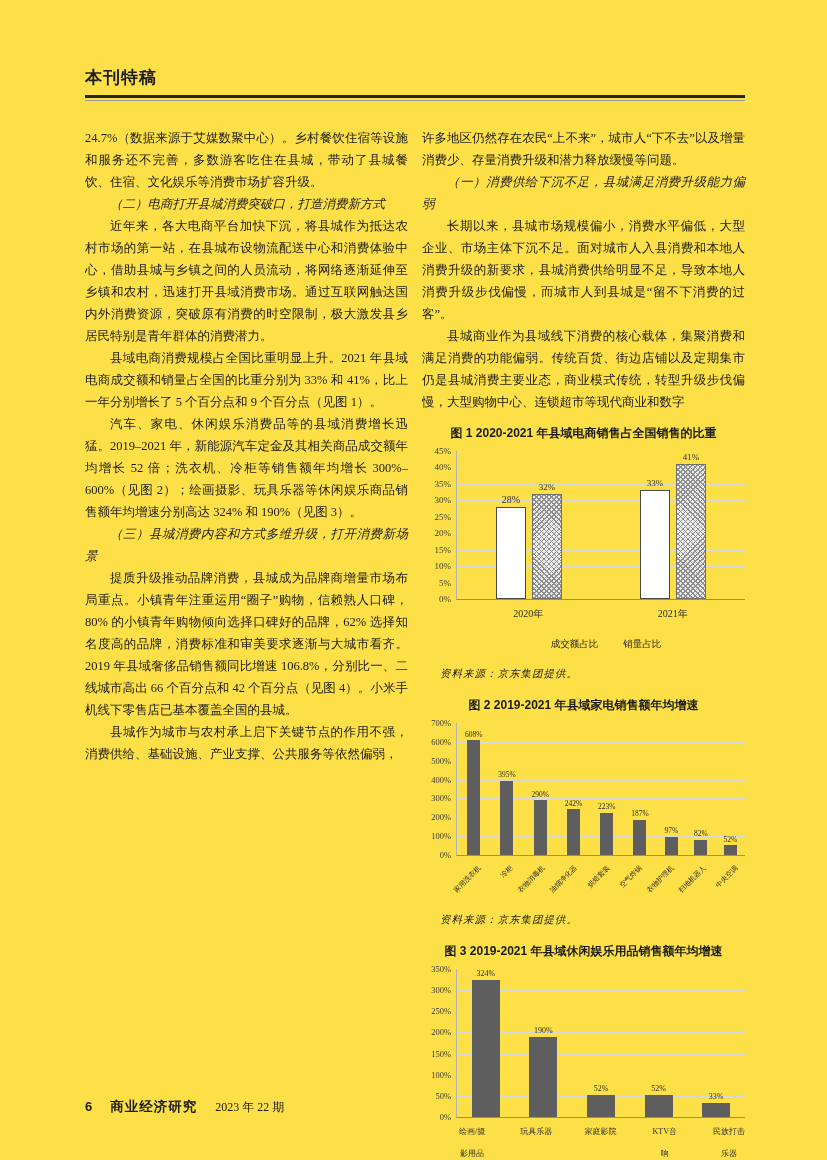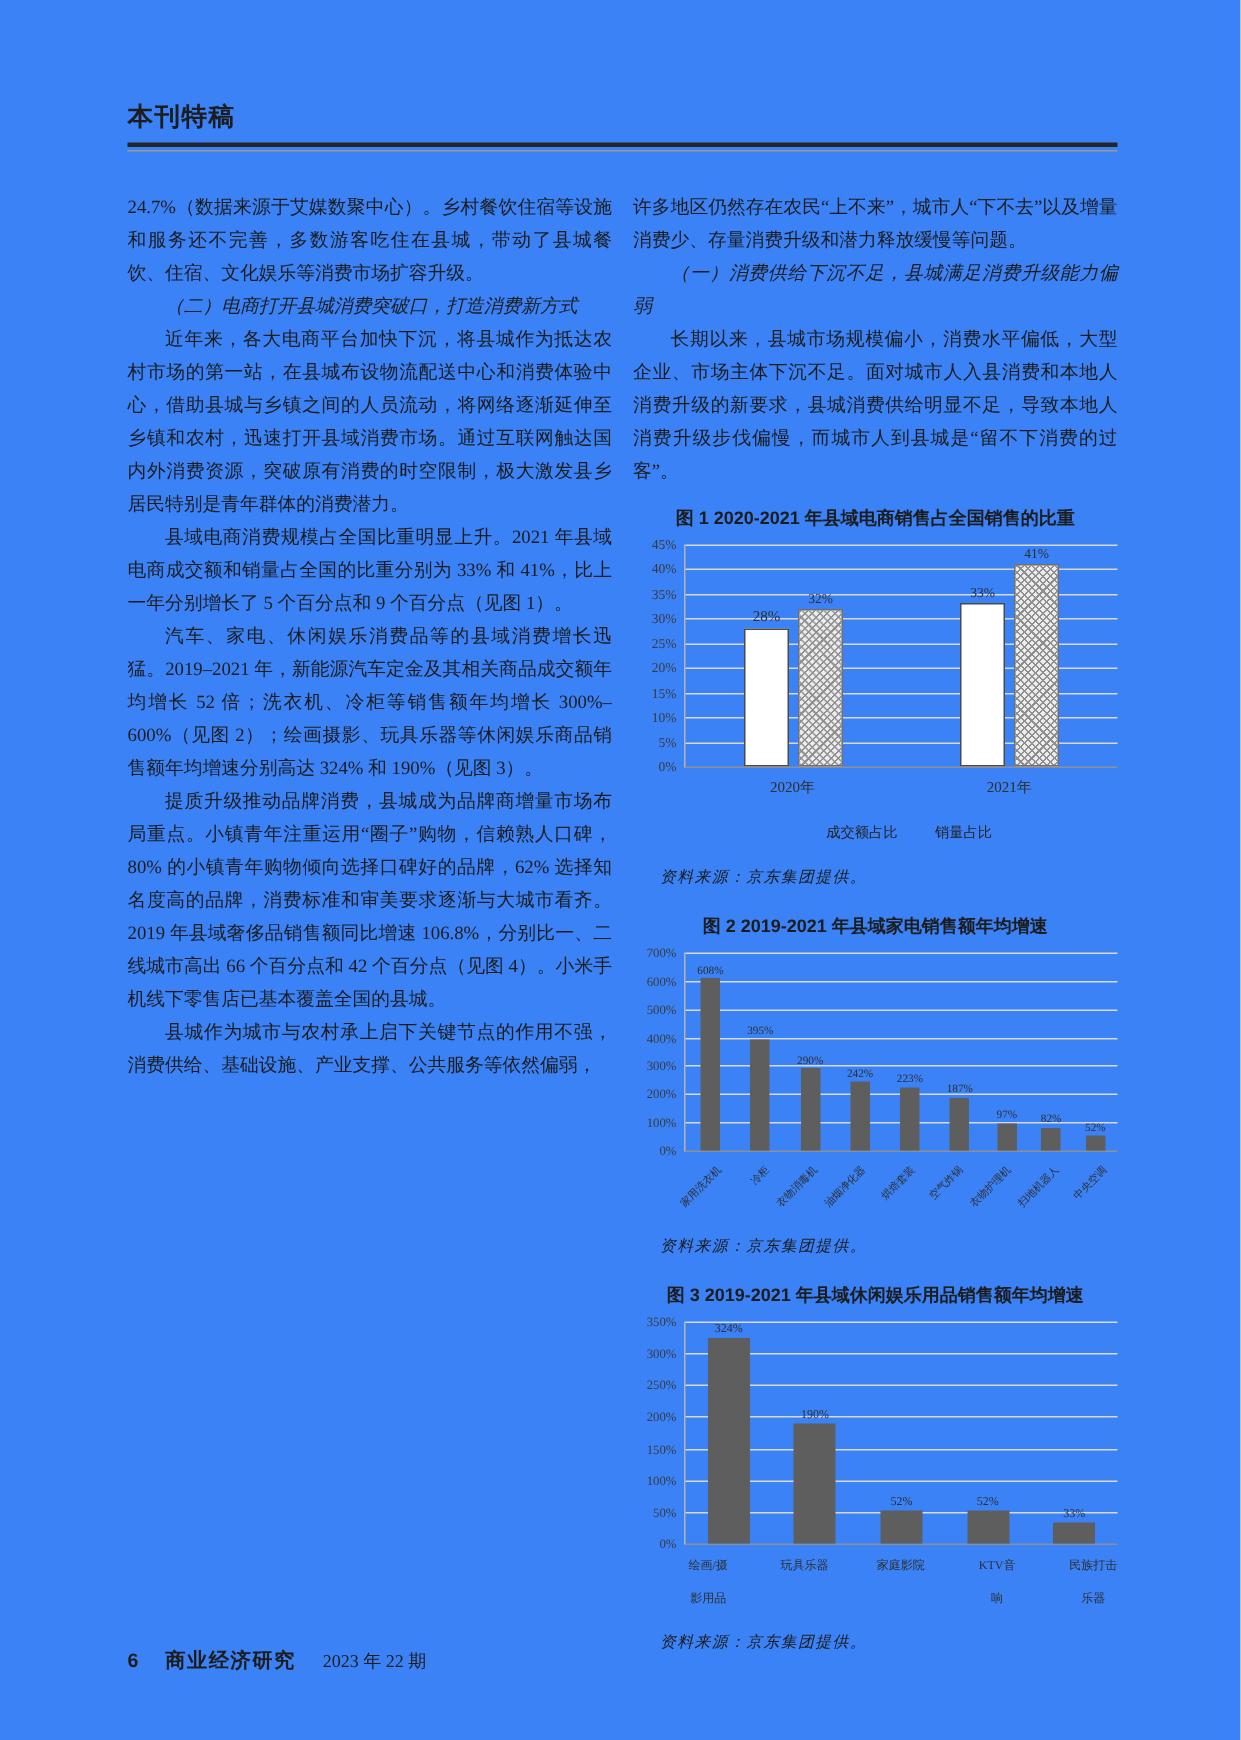--- a/index.html
+++ b/index.html
@@ -1,16 +1,16 @@
 <!DOCTYPE html>
 <html><head>
 <meta charset="utf-8">
 <style>
   html,body{margin:0;padding:0;background:#fff;}
-  .page{position:relative;width:827px;height:1160px;background:#3b82f6;overflow:hidden;
+  .page{position:relative;width:827px;height:1160px;background:#fde047;overflow:hidden;
         font-family:"Liberation Serif","DejaVu Serif",serif;color:#1c1c1c;}
   .content{position:absolute;left:85px;top:66px;width:660px;}
   
   .mast-title{font-family:"Liberation Sans","DejaVu Sans",sans-serif;font-weight:bold;
               font-size:17px;letter-spacing:1px;margin:0 0 6px 0;}
   .rule{height:2px;border-top:3px solid #262626;border-bottom:1px solid #9a9a9a;margin-bottom:26px;}
   
   .cols{display:flex;gap:14px;}
   .col{width:323px;font-size:12.5px;line-height:22px;text-align:justify;}
   .para{margin:0;text-indent:2em;}
@@ -67,28 +67,30 @@
     </div>
 
     <div class="cols">
 
       <div class="col">
         <p class="para noindent">24.7%（数据来源于艾媒数聚中心）。乡村餐饮住宿等设施和服务还不完善，多数游客吃住在县城，带动了县城餐饮、住宿、文化娱乐等消费市场扩容升级。</p>
         <p class="subhead">（二）电商打开县城消费突破口，打造消费新方式</p>
         <p class="para">近年来，各大电商平台加快下沉，将县城作为抵达农村市场的第一站，在县城布设物流配送中心和消费体验中心，借助县城与乡镇之间的人员流动，将网络逐渐延伸至乡镇和农村，迅速打开县域消费市场。通过互联网触达国内外消费资源，突破原有消费的时空限制，极大激发县乡居民特别是青年群体的消费潜力。</p>
         <p class="para">县域电商消费规模占全国比重明显上升。2021 年县域电商成交额和销量占全国的比重分别为 33% 和 41%，比上一年分别增长了 5 个百分点和 9 个百分点（见图 1）。</p>
         <p class="para">汽车、家电、休闲娱乐消费品等的县域消费增长迅猛。2019–2021 年，新能源汽车定金及其相关商品成交额年均增长 52 倍；洗衣机、冷柜等销售额年均增长 300%–600%（见图 2）；绘画摄影、玩具乐器等休闲娱乐商品销售额年均增速分别高达 324% 和 190%（见图 3）。</p>
+        <p class="subhead">（三）县城消费内容和方式多维升级，打开消费新场景</p>
         <p class="para">提质升级推动品牌消费，县城成为品牌商增量市场布局重点。小镇青年注重运用“圈子”购物，信赖熟人口碑，80% 的小镇青年购物倾向选择口碑好的品牌，62% 选择知名度高的品牌，消费标准和审美要求逐渐与大城市看齐。2019 年县域奢侈品销售额同比增速 106.8%，分别比一、二线城市高出 66 个百分点和 42 个百分点（见图 4）。小米手机线下零售店已基本覆盖全国的县城。</p>
         <p class="para">县城作为城市与农村承上启下关键节点的作用不强，消费供给、基础设施、产业支撑、公共服务等依然偏弱，</p>
       </div>
 
       <div class="col">
         <p class="para noindent">许多地区仍然存在农民“上不来”，城市人“下不去”以及增量消费少、存量消费升级和潜力释放缓慢等问题。</p>
         <p class="subhead">（一）消费供给下沉不足，县城满足消费升级能力偏弱</p>
         <p class="para">长期以来，县城市场规模偏小，消费水平偏低，大型企业、市场主体下沉不足。面对城市人入县消费和本地人消费升级的新要求，县城消费供给明显不足，导致本地人消费升级步伐偏慢，而城市人到县城是“留不下消费的过客”。</p>
+        <p class="para">县城商业作为县域线下消费的核心载体，集聚消费和满足消费的功能偏弱。传统百货、街边店铺以及定期集市仍是县城消费主要业态，商业模式传统，转型升级步伐偏慢，大型购物中心、连锁超市等现代商业和数字</p>
 
         <div class="figure">
           <p class="figtitle">图 1 2020-2021 年县域电商销售占全国销售的比重</p>
           <div class="chart">
             <div class="ylab" style="height: 148px; font-size: 9px;">
                 <div class="ytick" style="top: 100%; font-size: 9px;">0%</div>
                 <div class="ytick" style="top: 88.8889%; font-size: 9px;">5%</div>
                 <div class="ytick" style="top: 77.7778%; font-size: 9px;">10%</div>
                 <div class="ytick" style="top: 66.6667%; font-size: 9px;">15%</div>
                 <div class="ytick" style="top: 55.5556%; font-size: 9px;">20%</div>

